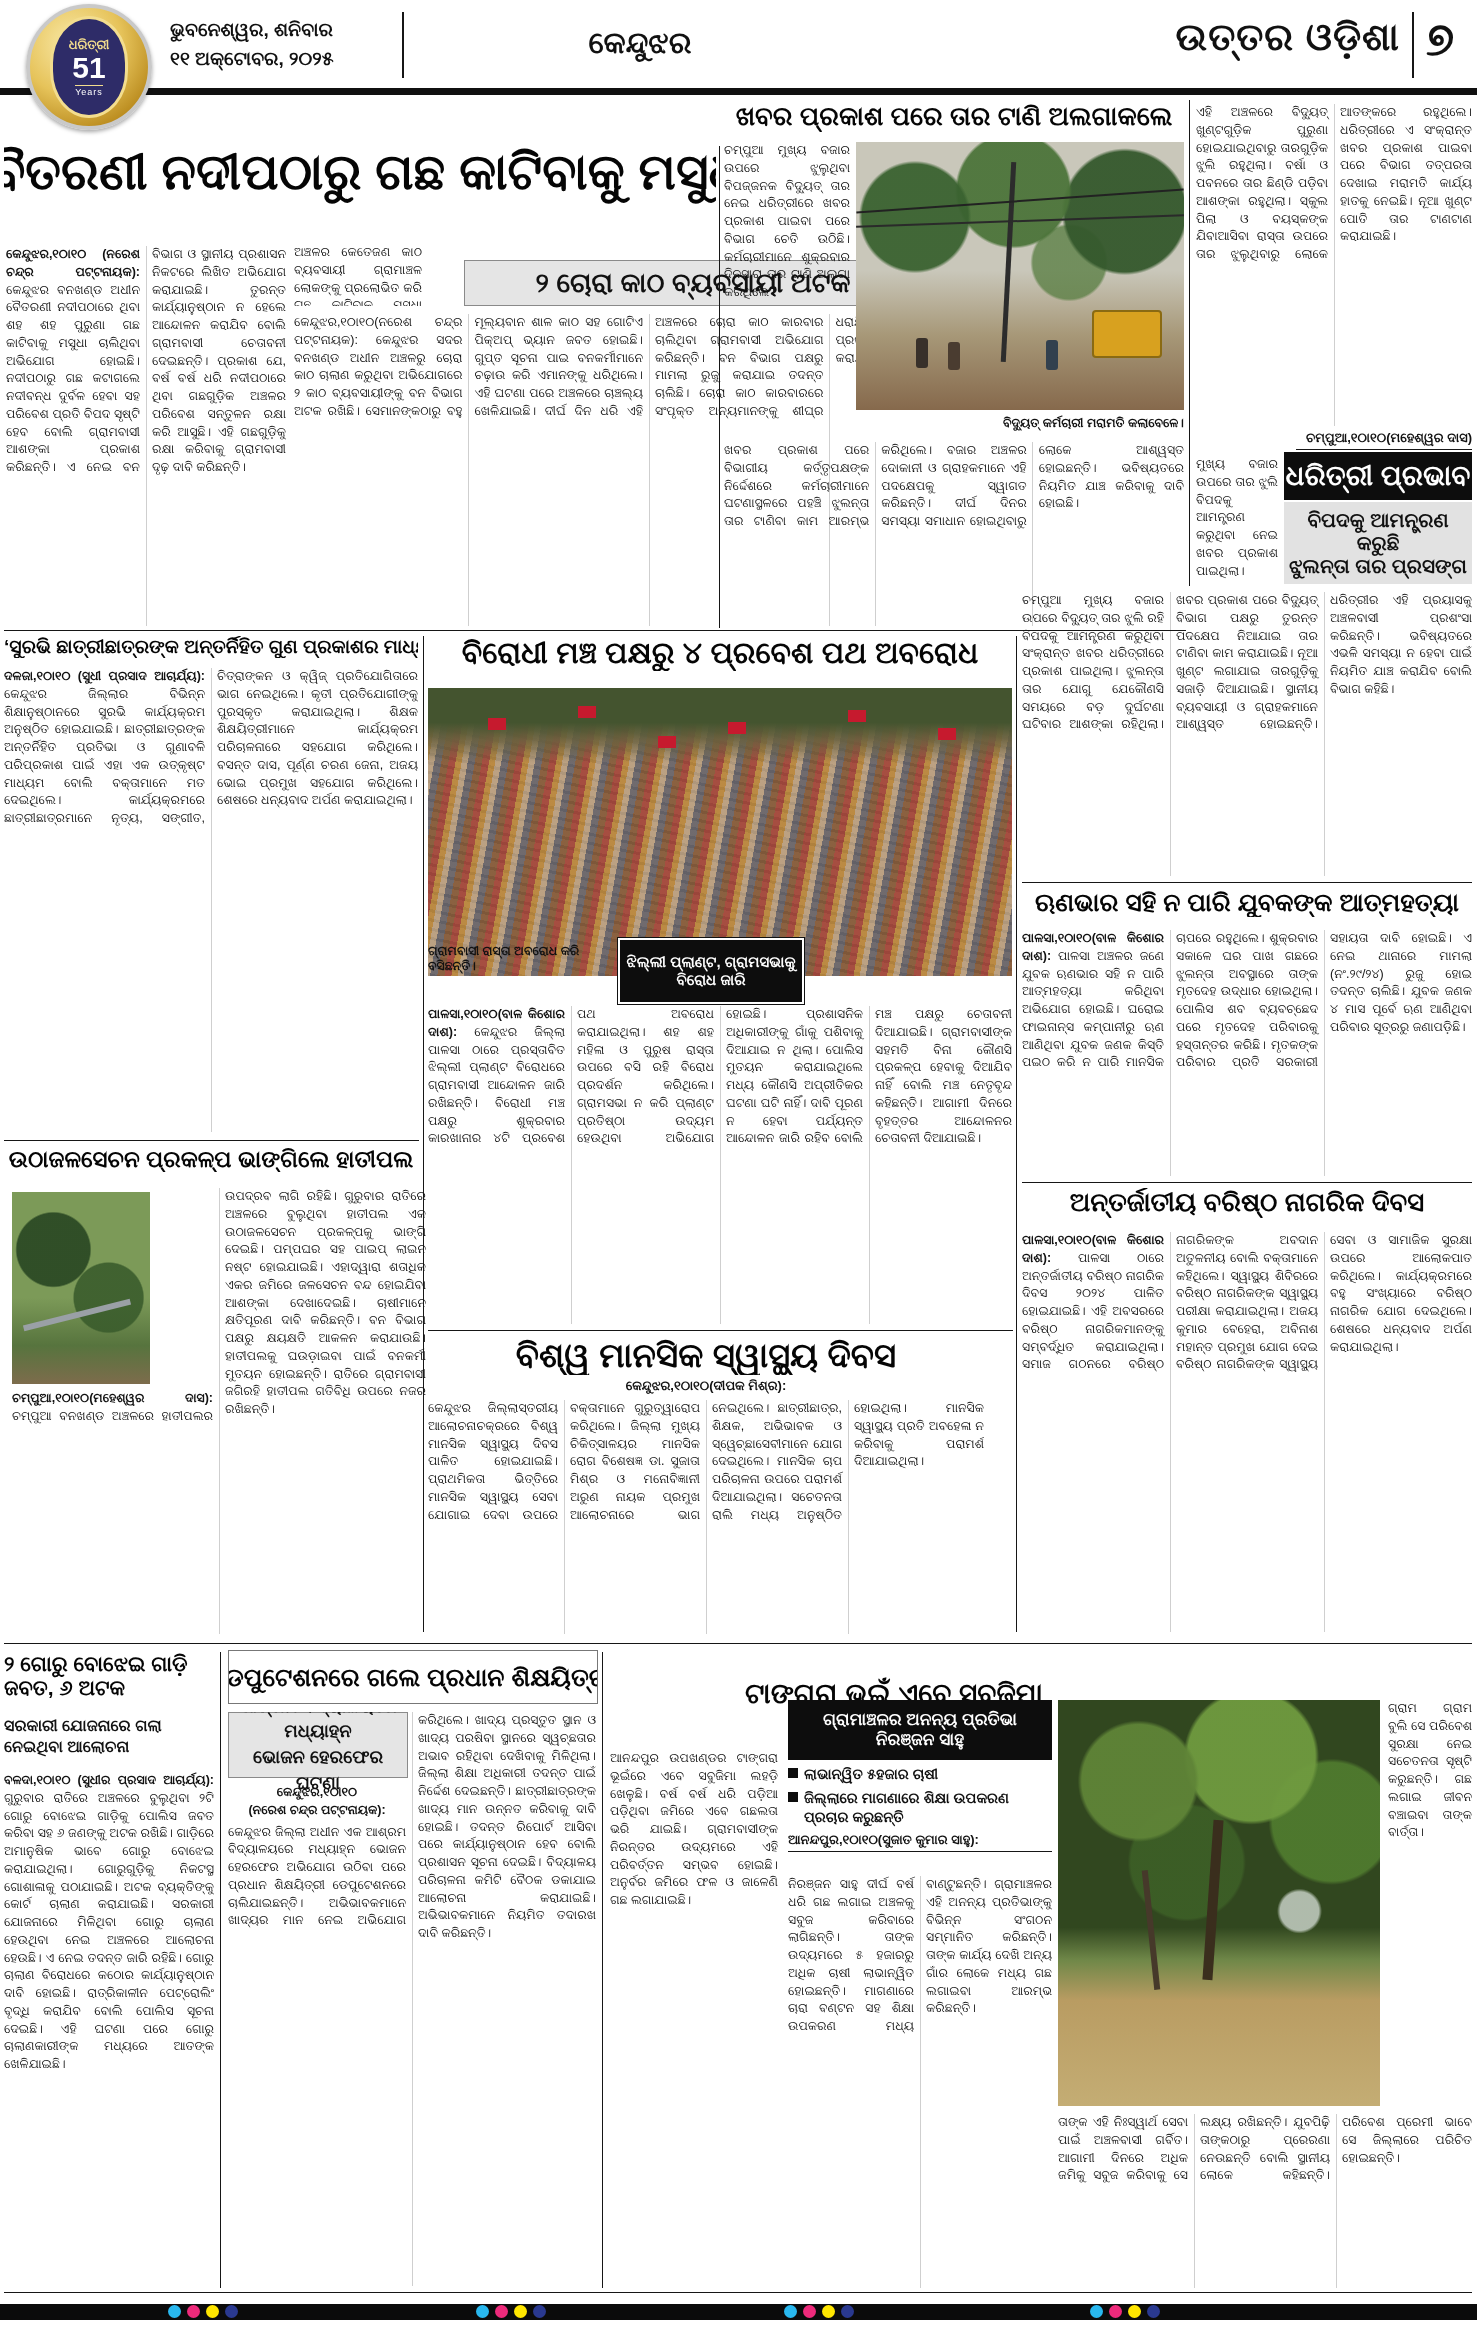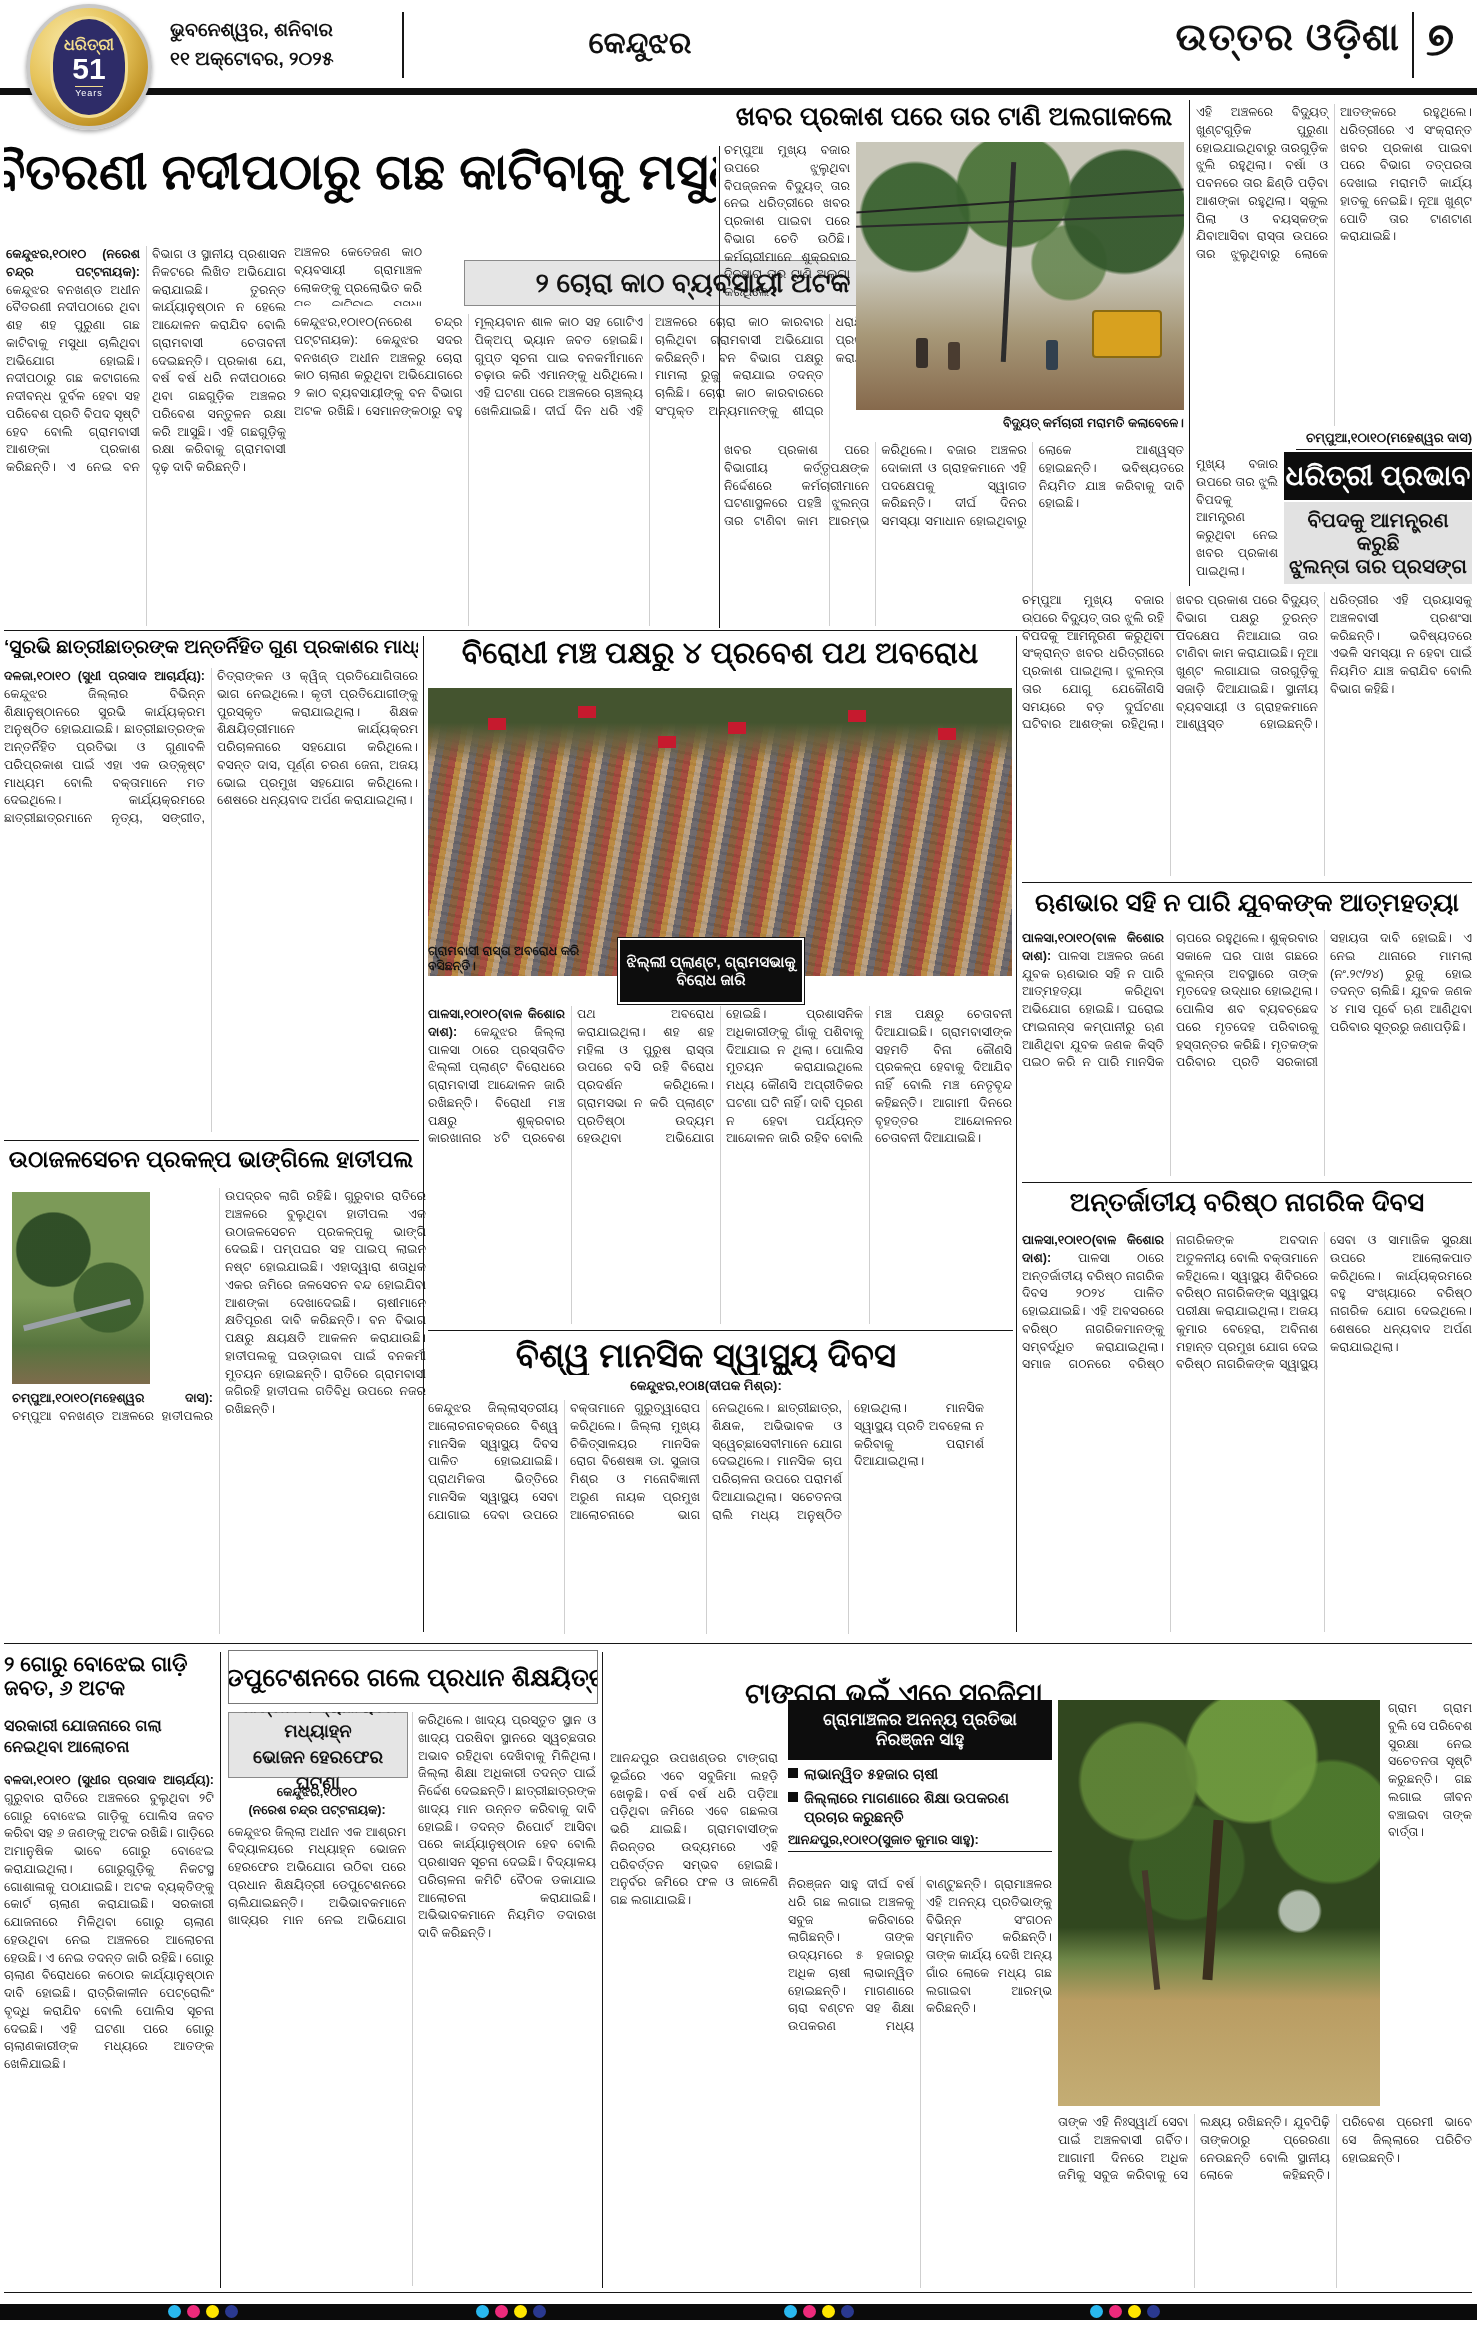--- a/index.html
+++ b/index.html
@@ -20,21 +20,21 @@
   .hdr-date{font-size:19px;font-weight:700;line-height:1.5;}
   .edition{font-size:30px;font-weight:700;text-align:center;}
   .region{font-size:38px;font-weight:800;text-align:right;letter-spacing:1px;}
   .pagenum{font-size:46px;font-weight:800;}
   .logo{position:absolute;left:26px;top:4px;width:118px;height:118px;border-radius:50%;
         background:radial-gradient(circle at 35% 30%,#f9e9a8,#e6c35a 45%,#b98a1d 80%);
         border:4px solid #c9c9c9;z-index:6;display:flex;align-items:center;justify-content:center;
         box-shadow:0 2px 4px rgba(0,0,0,.35);}
   .logo-inner{width:72px;height:96px;border-radius:50%/46%;background:#2e2c68;border:3px solid #f3dd8e;
         display:flex;flex-direction:column;align-items:center;justify-content:center;color:#fff;}
-  .logo-brand{font-size:16px;font-weight:700;color:#f3dd8e;}
+  .logo-brand{font-size:13px;font-weight:700;color:#f3dd8e;}
   .logo-51{font-size:30px;font-weight:800;line-height:1;}
   .logo-years{font-size:9px;letter-spacing:1px;border-top:1px solid #f3dd8e;margin-top:2px;padding-top:1px;}
   
   .graybox{background:#e5e5e5;border:1px solid #8a8a8a;display:flex;align-items:center;justify-content:center;
            font-weight:700;text-align:center;}
   .blackbox{background:#0d0d0d;color:#fff;font-weight:700;text-align:center;display:flex;flex-direction:column;
            align-items:center;justify-content:center;}
   .bullet-row{display:flex;gap:6px;font-size:14.5px;font-weight:700;line-height:1.3;margin:5px 0;text-align:left;}
   .bullet-sq{width:10px;height:10px;background:#0d0d0d;flex:0 0 auto;margin-top:3px;}
   .flag{position:absolute;width:18px;height:12px;background:#c61a2e;}
@@ -181,21 +181,21 @@
             radial-gradient(circle at 70% 55%, rgba(58,92,44,.9) 0 24%, transparent 25%),
             linear-gradient(180deg,#7c9a58 0 55%,#57743e 80%,#7d6c4c 100%);position:relative;">
         <div style="position:absolute;left:10px;top:120px;width:110px;height:6px;background:#9aa0a6;transform:rotate(-14deg);"></div>
       </div>
       <span class="dl">ଚମ୍ପୁଆ,୧୦ା୧୦(ମହେଶ୍ୱର ଦାସ):</span>
       <span>ଚମ୍ପୁଆ ବନଖଣ୍ଡ ଅଞ୍ଚଳରେ ହାତୀପଲର ଉପଦ୍ରବ ଲାଗି ରହିଛି। ଗୁରୁବାର ରାତିରେ ଅଞ୍ଚଳରେ ବୁଲୁଥିବା ହାତୀପଲ ଏକ ଉଠାଜଳସେଚନ ପ୍ରକଳ୍ପକୁ ଭାଙ୍ଗି ଦେଇଛି। ପମ୍ପଘର ସହ ପାଇପ୍ ଲାଇନ ନଷ୍ଟ ହୋଇଯାଇଛି। ଏହାଦ୍ୱାରା ଶତାଧିକ ଏକର ଜମିରେ ଜଳସେଚନ ବନ୍ଦ ହୋଇଯିବା ଆଶଙ୍କା ଦେଖାଦେଇଛି। ଚାଷୀମାନେ କ୍ଷତିପୂରଣ ଦାବି କରିଛନ୍ତି। ବନ ବିଭାଗ ପକ୍ଷରୁ କ୍ଷୟକ୍ଷତି ଆକଳନ କରାଯାଉଛି। ହାତୀପଲକୁ ଘଉଡ଼ାଇବା ପାଇଁ ବନକର୍ମୀ ମୁତୟନ ହୋଇଛନ୍ତି। ରାତିରେ ଗ୍ରାମବାସୀ ଜଗିରହି ହାତୀପଲ ଗତିବିଧି ଉପରେ ନଜର ରଖିଛନ୍ତି।</span>
     </div>
   </div>
 
   <div class="abs headline" style="left:428px;top:1336px;width:556px;font-size:34px;">ବିଶ୍ୱ ମାନସିକ ସ୍ୱାସ୍ଥ୍ୟ ଦିବସ</div>
-  <div class="abs dl" style="left:428px;top:1378px;width:556px;text-align:center;font-size:13px;">କେନ୍ଦୁଝର,୧୦ା8(ଦୀପକ ମିଶ୍ର):</div>
+  <div class="abs dl" style="left:428px;top:1378px;width:556px;text-align:center;font-size:13px;">କେନ୍ଦୁଝର,୧୦ା୧୦(ଦୀପକ ମିଶ୍ର):</div>
   <div class="abs body-txt" style="left:428px;top:1400px;width:556px;height:234px;">
     <div class="cols4">କେନ୍ଦୁଝର ଜିଲ୍ଲାସ୍ତରୀୟ ଆଲୋଚନାଚକ୍ରରେ ବିଶ୍ୱ ମାନସିକ ସ୍ୱାସ୍ଥ୍ୟ ଦିବସ ପାଳିତ ହୋଇଯାଇଛି। ପ୍ରାଥମିକତା ଭିତ୍ତିରେ ମାନସିକ ସ୍ୱାସ୍ଥ୍ୟ ସେବା ଯୋଗାଇ ଦେବା ଉପରେ ବକ୍ତାମାନେ ଗୁରୁତ୍ୱାରୋପ କରିଥିଲେ। ଜିଲ୍ଲା ମୁଖ୍ୟ ଚିକିତ୍ସାଳୟର ମାନସିକ ରୋଗ ବିଶେଷଜ୍ଞ ଡା. ସୁଜାତା ମିଶ୍ର ଓ ମନୋବିଜ୍ଞାନୀ ଅରୁଣ ନାୟକ ପ୍ରମୁଖ ଆଲୋଚନାରେ ଭାଗ ନେଇଥିଲେ। ଛାତ୍ରୀଛାତ୍ର, ଶିକ୍ଷକ, ଅଭିଭାବକ ଓ ସ୍ୱେଚ୍ଛାସେବୀମାନେ ଯୋଗ ଦେଇଥିଲେ। ମାନସିକ ଚାପ ପରିଚାଳନା ଉପରେ ପରାମର୍ଶ ଦିଆଯାଇଥିଲା। ସଚେତନତା ରାଲି ମଧ୍ୟ ଅନୁଷ୍ଠିତ ହୋଇଥିଲା। ମାନସିକ ସ୍ୱାସ୍ଥ୍ୟ ପ୍ରତି ଅବହେଳା ନ କରିବାକୁ ପରାମର୍ଶ ଦିଆଯାଇଥିଲା।</div>
   </div>
 
   <div class="abs headline" style="left:4px;top:1652px;width:210px;font-size:21px;white-space:normal;text-align:left;">
     <div>୨ ଗୋରୁ ବୋଝେଇ ଗାଡ଼ି</div>
     <div>ଜବତ, ୬ ଅଟ‌କ</div>
   </div>
   <div class="abs" style="left:4px;top:1716px;width:210px;font-size:16px;font-weight:700;line-height:1.3;">ସରକାରୀ ଯୋଜନାରେ ଗଲା ନେଇଥିବା ଆଲୋଚନା</div>
   <div class="abs body-txt" style="left:4px;top:1772px;width:210px;height:512px;">

